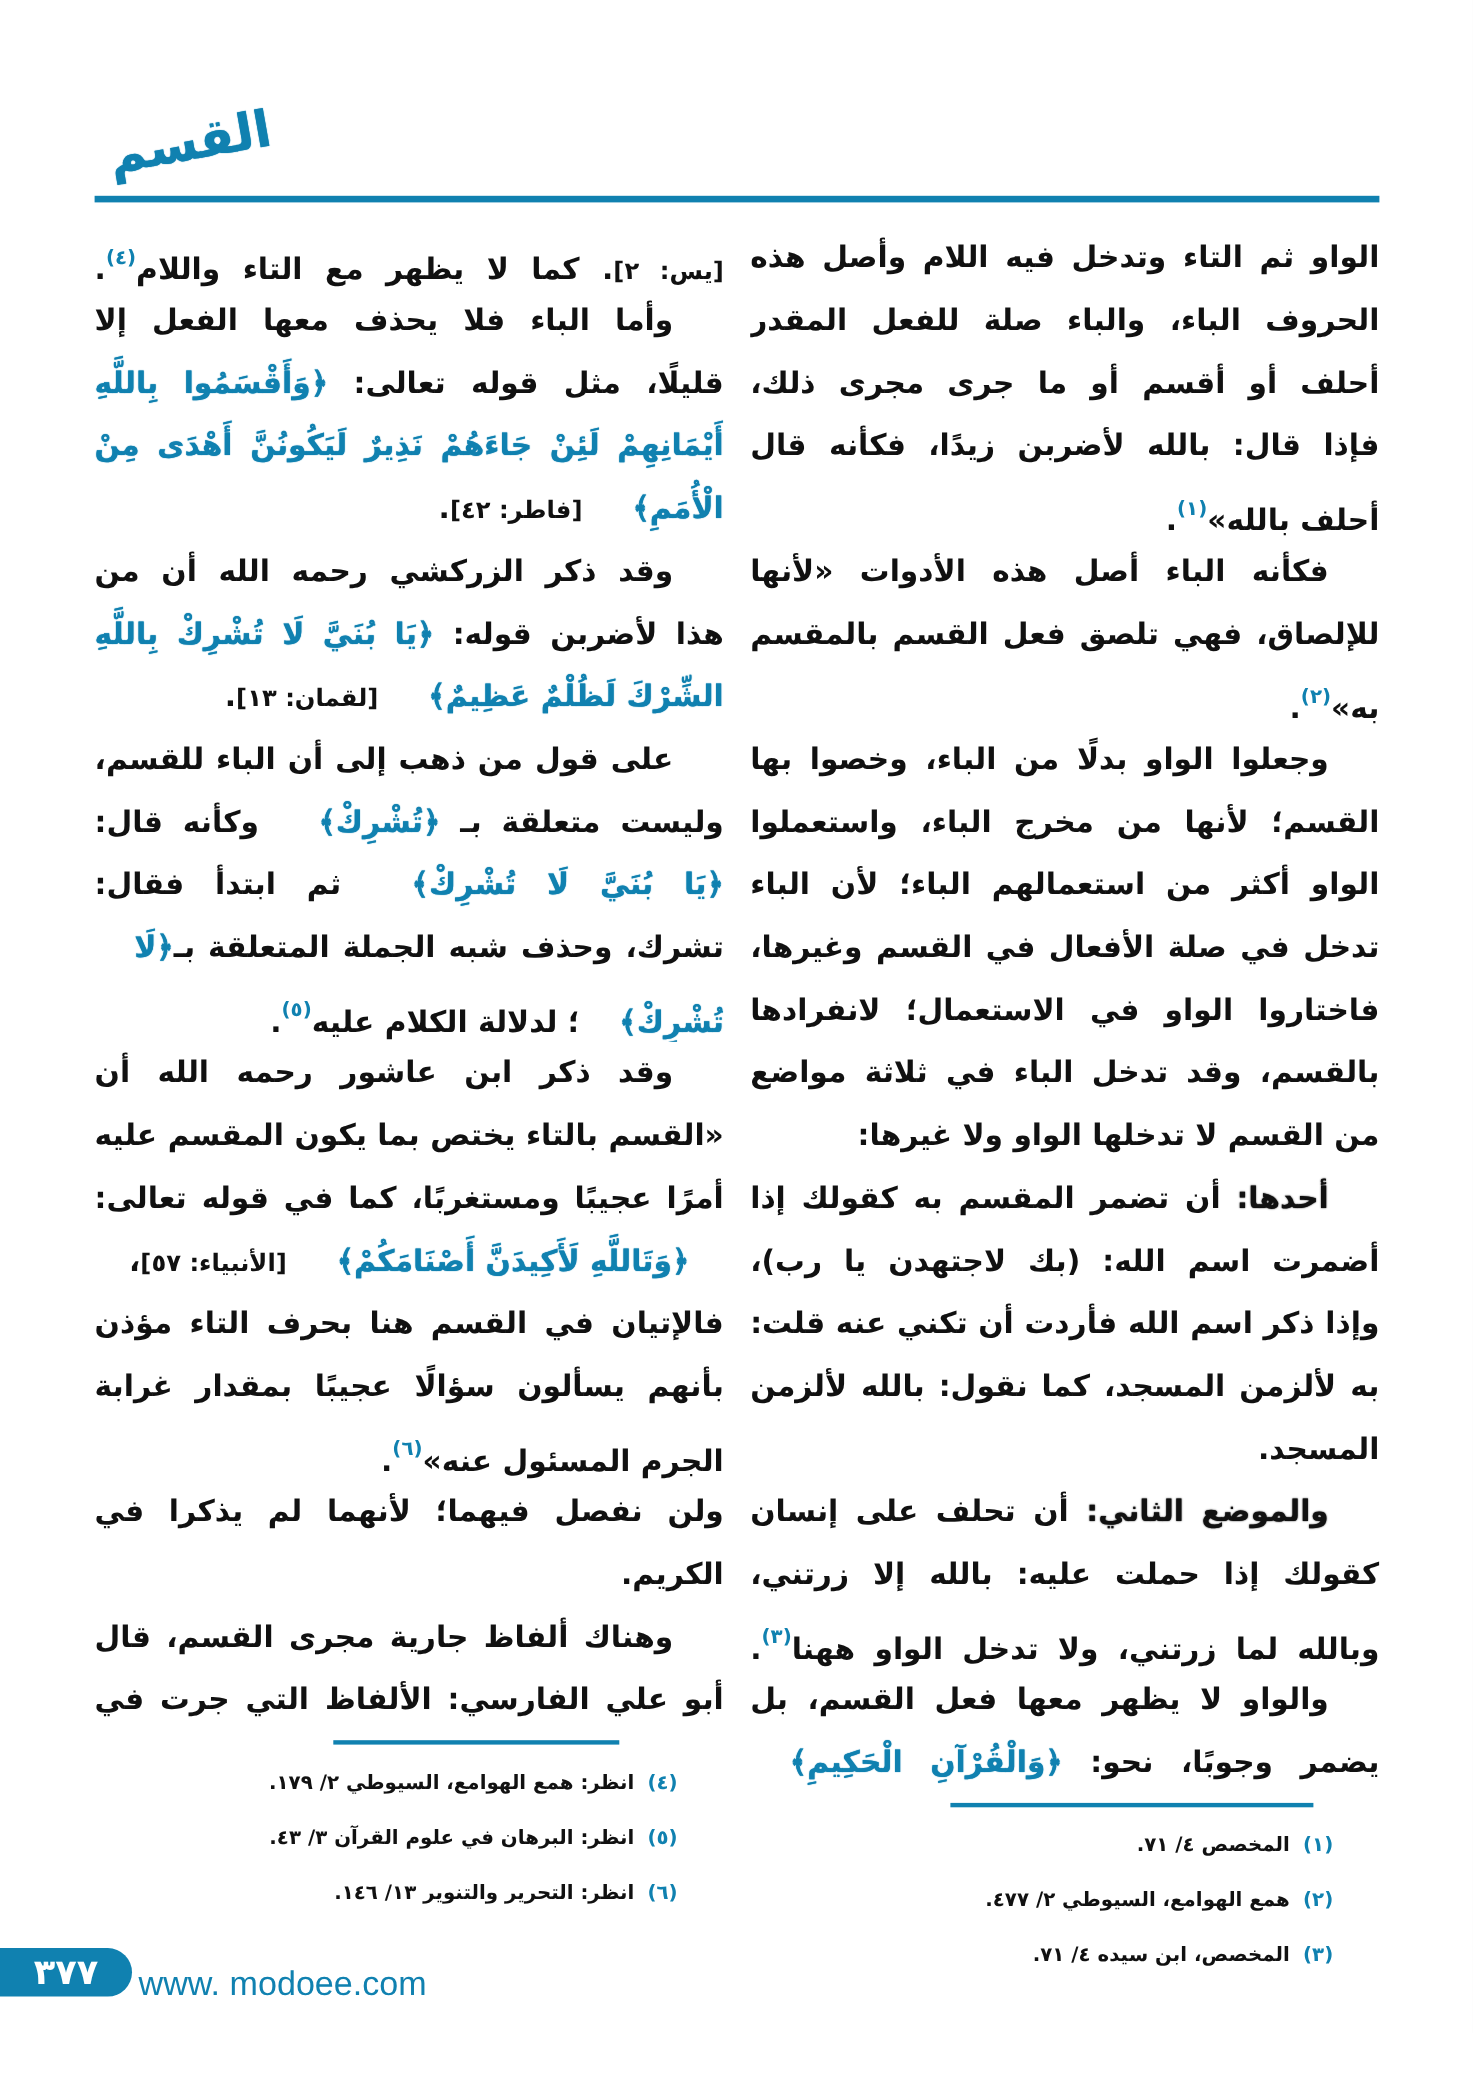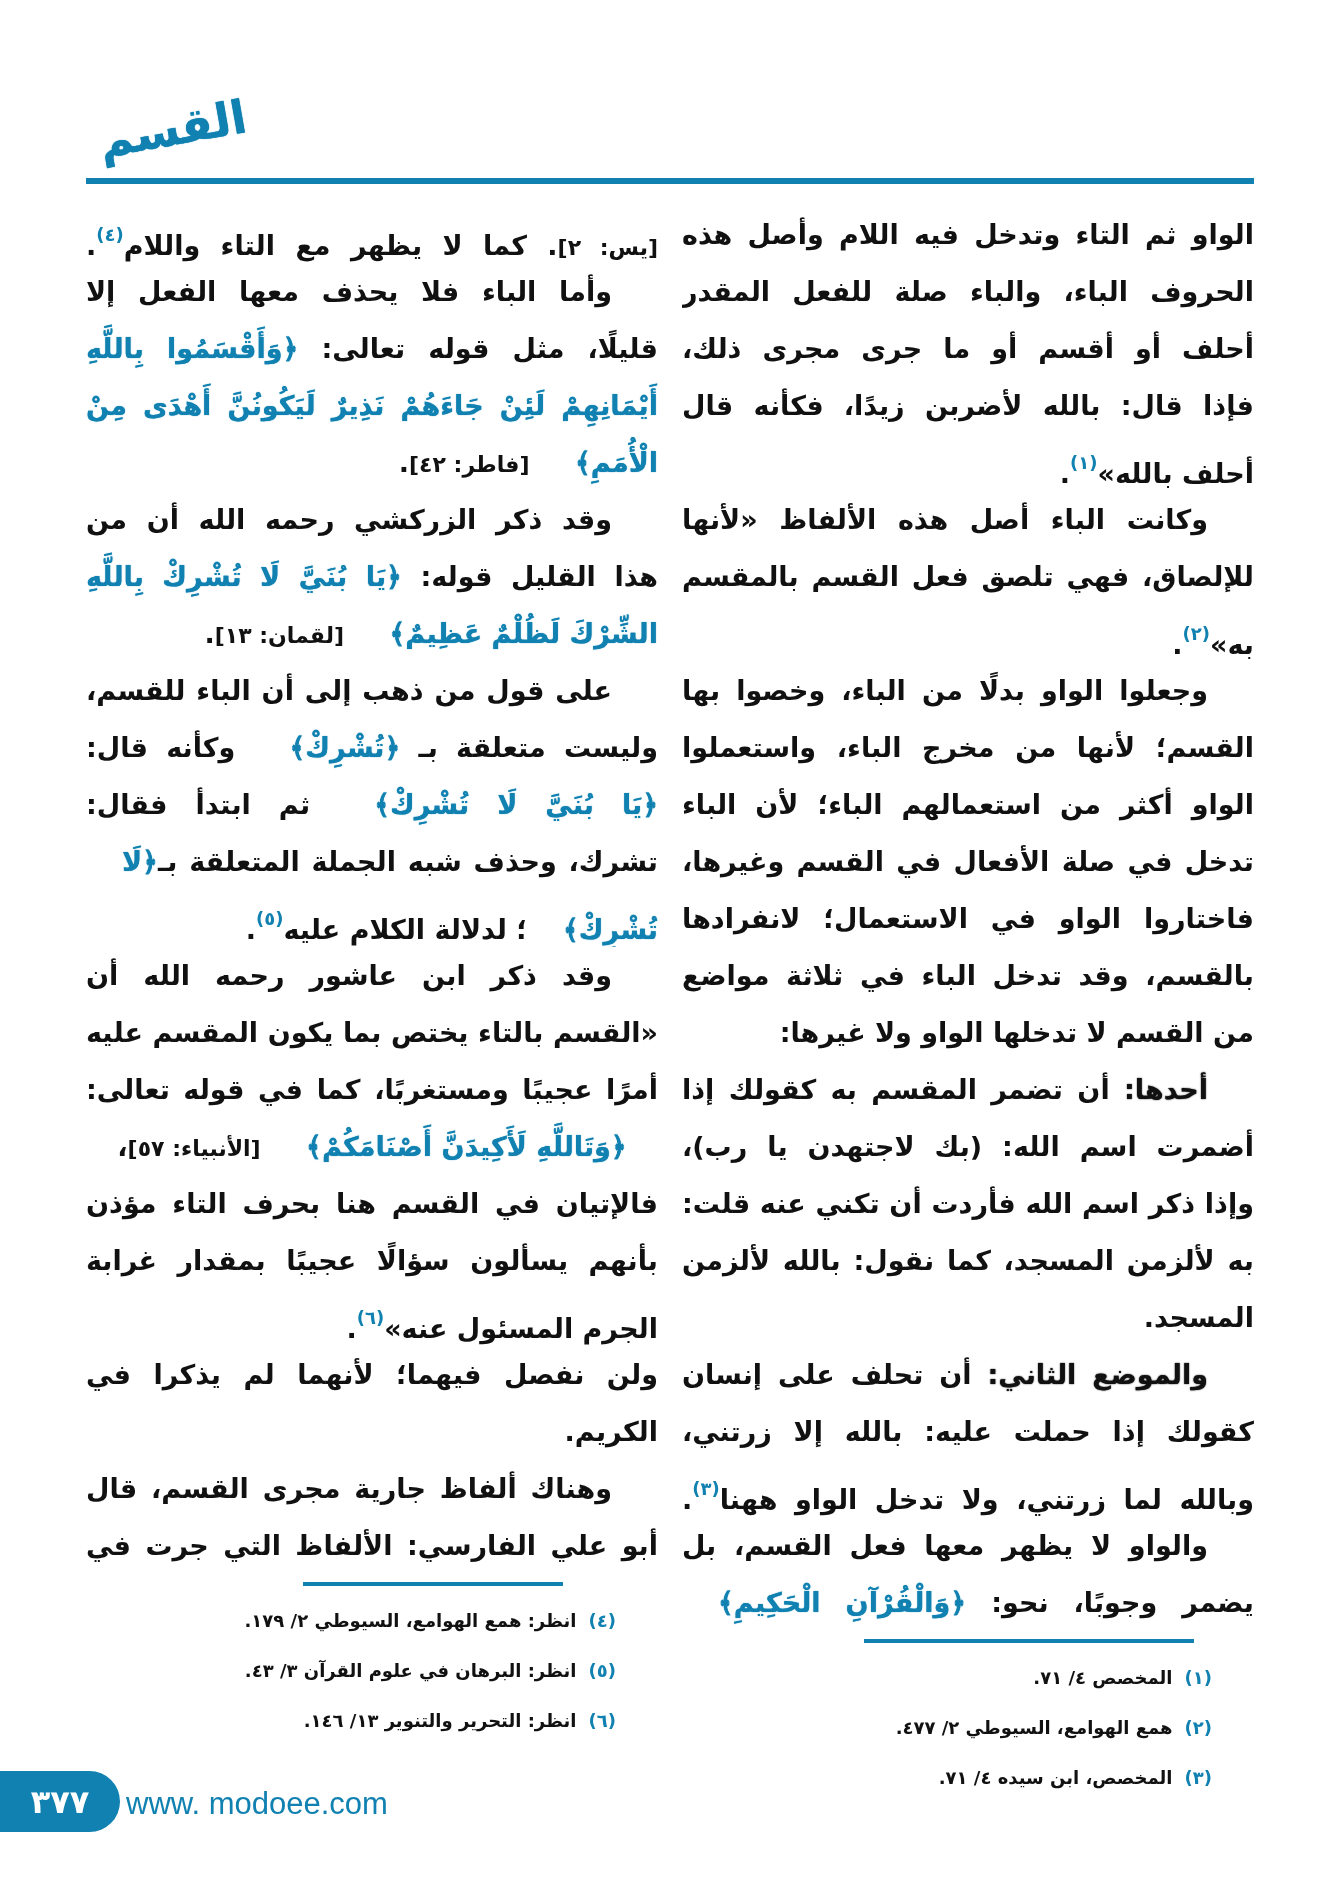--- a/index.html
+++ b/index.html
@@ -71,21 +71,21 @@
   .fn-line{
     font-size:18px;line-height:50px;height:50px;
     text-align:right;font-weight:bold;overflow:hidden;
   }
   .fn-num{color:var(--accent);margin-left:12px;}
   .fn-text{color:var(--ink);}
   
   .page-pill{
     position:absolute;
     left:0;top:1771px;
-    width:120px;height:61px;
+    width:120px;height:44px;
     background:var(--accent);
     border-radius:0 32px 32px 0;
     display:flex;align-items:center;justify-content:center;
     color:#ffffff;font-size:32px;font-weight:bold;
   }
   .site{
     position:absolute;
     left:126px;top:1786px;
     direction:ltr;
     color:var(--accent);
@@ -104,21 +104,21 @@
 
   <div class="columns">
 
     <section class="col col-right">
       <div class="body" id="col-right-body">
           <div class="line justify"><span class="sg-t">الواو ثم التاء وتدخل فيه اللام وأصل هذه</span></div>
           <div class="line justify"><span class="sg-t">الحروف الباء، والباء صلة للفعل المقدر</span></div>
           <div class="line justify"><span class="sg-t">أحلف أو أقسم أو ما جرى مجرى ذلك،</span></div>
           <div class="line justify"><span class="sg-t">فإذا قال: بالله لأضربن زيدًا، فكأنه قال</span></div>
           <div class="line end"><span class="sg-t">أحلف بالله»</span><span class="sg-fn">(١)</span><span class="sg-t">.</span></div>
-          <div class="line justify indent"><span class="sg-t">وكانت الباء أصل هذه الألفاظ «لأنها</span></div>
+          <div class="line justify indent"><span class="sg-t">فكأنه الباء أصل هذه الأدوات «لأنها</span></div>
           <div class="line justify"><span class="sg-t">للإلصاق، فهي تلصق فعل القسم بالمقسم</span></div>
           <div class="line end"><span class="sg-t">به»</span><span class="sg-fn">(٢)</span><span class="sg-t">.</span></div>
           <div class="line justify indent"><span class="sg-t">وجعلوا الواو بدلًا من الباء، وخصوا بها</span></div>
           <div class="line justify"><span class="sg-t">القسم؛ لأنها من مخرج الباء، واستعملوا</span></div>
           <div class="line justify"><span class="sg-t">الواو أكثر من استعمالهم الباء؛ لأن الباء</span></div>
           <div class="line justify"><span class="sg-t">تدخل في صلة الأفعال في القسم وغيرها،</span></div>
           <div class="line justify"><span class="sg-t">فاختاروا الواو في الاستعمال؛ لانفرادها</span></div>
           <div class="line justify"><span class="sg-t">بالقسم، وقد تدخل الباء في ثلاثة مواضع</span></div>
           <div class="line end"><span class="sg-t">من القسم لا تدخلها الواو ولا غيرها:</span></div>
           <div class="line justify indent"><span class="sg-b">أحدها:</span><span class="sg-t"> أن تضمر المقسم به كقولك إذا</span></div>
@@ -141,21 +141,21 @@
     </section>
 
     <section class="col col-left">
       <div class="body" id="col-left-body">
           <div class="line justify"><span class="sg-ref">[يس: ٢]</span><span class="sg-t">. كما لا يظهر مع التاء واللام</span><span class="sg-fn">(٤)</span><span class="sg-t">.</span></div>
           <div class="line justify indent"><span class="sg-t">وأما الباء فلا يحذف معها الفعل إلا</span></div>
           <div class="line justify"><span class="sg-t">قليلًا، مثل قوله تعالى: </span><span class="sg-q">﴿وَأَقْسَمُوا بِاللَّهِ جَهْدَ</span></div>
           <div class="line justify"><span class="sg-q">أَيْمَانِهِمْ لَئِنْ جَاءَهُمْ نَذِيرٌ لَيَكُونُنَّ أَهْدَى مِنْ إِحْدَى</span></div>
           <div class="line end"><span class="sg-q">الْأُمَمِ﴾ </span><span class="sg-ref">[فاطر: ٤٢]</span><span class="sg-t">.</span></div>
           <div class="line justify indent"><span class="sg-t">وقد ذكر الزركشي رحمه الله أن من</span></div>
-          <div class="line justify"><span class="sg-t">هذا القليل قوله: </span><span class="sg-q">﴿يَا بُنَيَّ لَا تُشْرِكْ بِاللَّهِ إِنَّ</span></div>
+          <div class="line justify"><span class="sg-t">هذا لأضربن قوله: </span><span class="sg-q">﴿يَا بُنَيَّ لَا تُشْرِكْ بِاللَّهِ إِنَّ</span></div>
           <div class="line end"><span class="sg-q">الشِّرْكَ لَظُلْمٌ عَظِيمٌ﴾ </span><span class="sg-ref">[لقمان: ١٣]</span><span class="sg-t">.</span></div>
           <div class="line justify indent"><span class="sg-t">على قول من ذهب إلى أن الباء للقسم،</span></div>
           <div class="line justify"><span class="sg-t">وليست متعلقة بـ </span><span class="sg-q">﴿تُشْرِكْ﴾</span><span class="sg-t"> وكأنه قال:</span></div>
           <div class="line justify"><span class="sg-q">﴿يَا بُنَيَّ لَا تُشْرِكْ﴾</span><span class="sg-t"> ثم ابتدأ فقال: </span><span class="sg-q">﴿بِاللَّهِ﴾</span><span class="sg-t"> لا</span></div>
           <div class="line justify"><span class="sg-t">تشرك، وحذف شبه الجملة المتعلقة بـ</span><span class="sg-q">﴿لَا</span></div>
           <div class="line end"><span class="sg-q">تُشْرِكْ﴾</span><span class="sg-t">؛ لدلالة الكلام عليه</span><span class="sg-fn">(٥)</span><span class="sg-t">.</span></div>
           <div class="line justify indent"><span class="sg-t">وقد ذكر ابن عاشور رحمه الله أن</span></div>
           <div class="line justify"><span class="sg-t">«القسم بالتاء يختص بما يكون المقسم عليه</span></div>
           <div class="line justify"><span class="sg-t">أمرًا عجيبًا ومستغربًا، كما في قوله تعالى:</span></div>
           <div class="line center"><span class="sg-q">﴿وَتَاللَّهِ لَأَكِيدَنَّ أَصْنَامَكُمْ﴾ </span><span class="sg-ref">[الأنبياء: ٥٧]</span><span class="sg-t">،</span></div>

